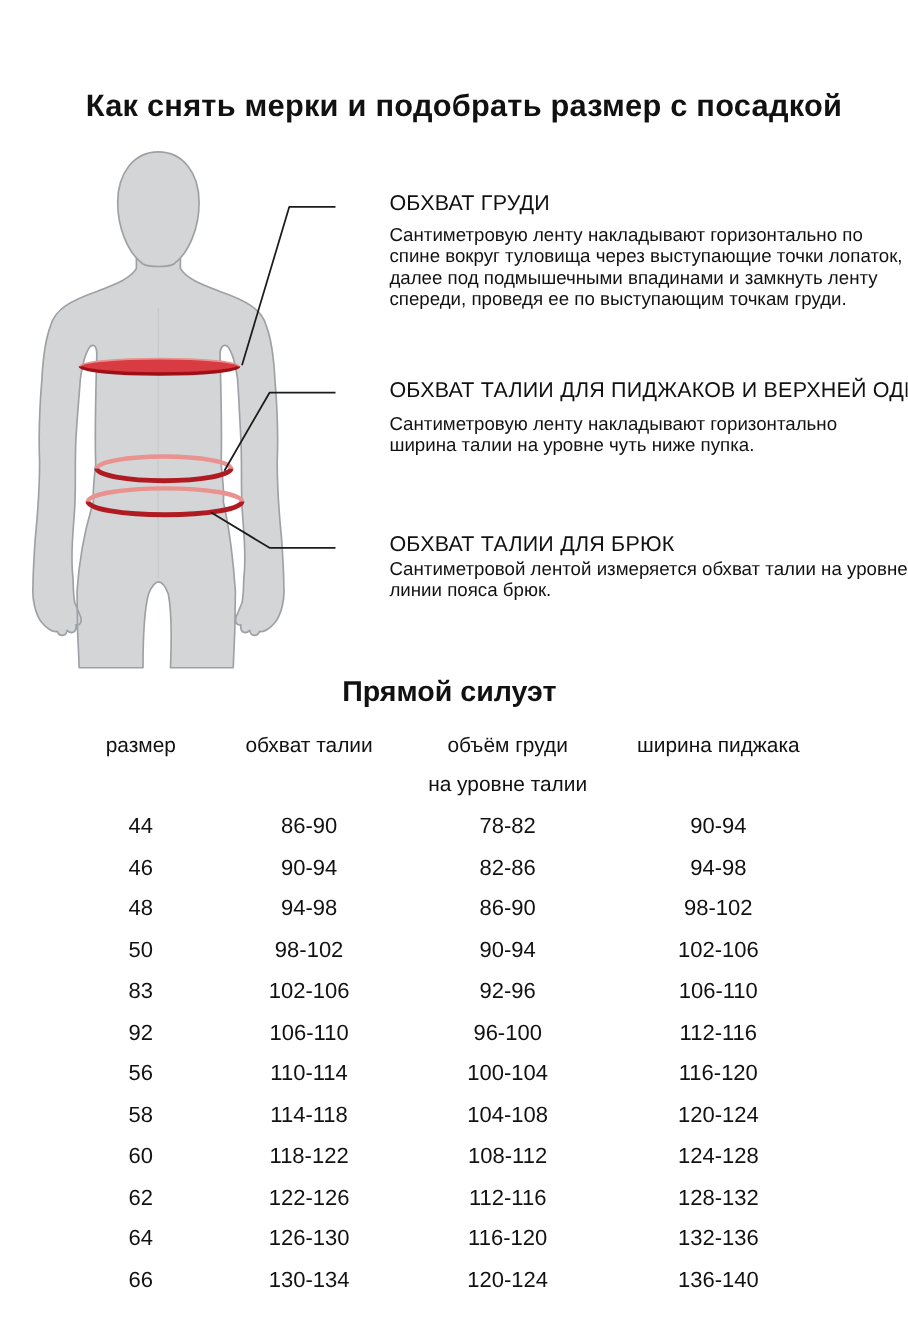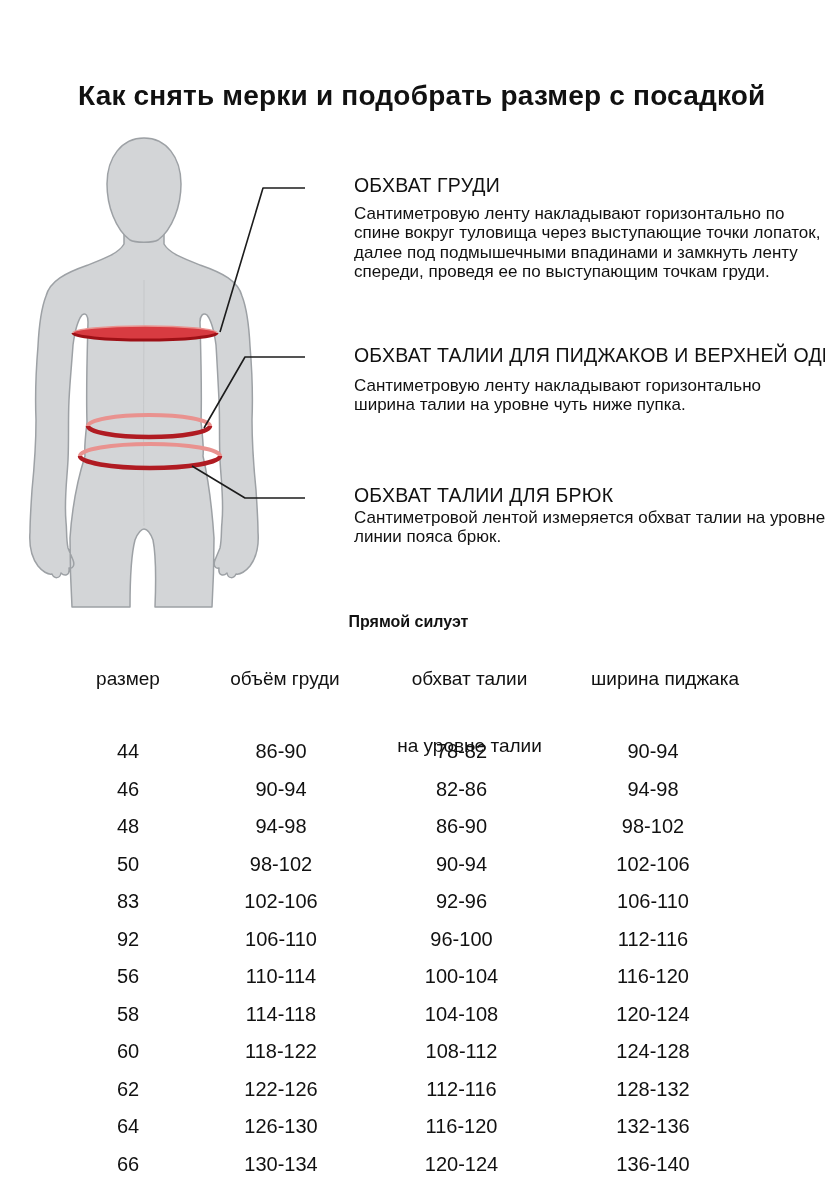--- a/index.html
+++ b/index.html
@@ -41,31 +41,31 @@
   #m1-heading { top: 174px; }
   #m1-body    { top: 204px; }
   #m2-heading { top: 344px; }
   #m2-body    { top: 376px; }
   #m3-heading { top: 484px; }
   #m3-body    { top: 508px; }
 
   .table-title {
     left: 78px; top: 613px; width: 661px;
     text-align: center;
-    font-size: 16px;
+    font-size: 26px;
     font-weight: 700;
   }
 
   .size-grid {
     left: 78px;
     display: grid;
     grid-template-columns: 100px 150px 155px 172px;
     column-gap: 28px;
   }
-  #size-table-header { top: 668px; grid-auto-rows: 35px; gap: 32px; }
+  #size-table-header { top: 668px; grid-auto-rows: 35px; }
   #size-table-body   { top: 740px; grid-auto-rows: 37.5px; }
   .hcell {
     font-size: 19px;
     text-align: center;
     white-space: nowrap;
   }
   .cell {
     font-size: 20px;
     text-align: center;
     white-space: nowrap;
@@ -171,22 +171,22 @@
 ширина талии на уровне чуть ниже пупка.</div>
 
 <div class="abs m-section m-heading" id="m3-heading">ОБХВАТ ТАЛИИ ДЛЯ БРЮК</div>
 <div class="abs m-section m-body" id="m3-body">Сантиметровой лентой измеряется обхват талии на уровне
 линии пояса брюк.</div>
 
 <div class="abs table-title">Прямой силуэт</div>
 
 <div class="abs size-grid" id="size-table-header">
   <div class="hcell">размер</div>
+  <div class="hcell">обхват талии</div>
   <div class="hcell">объём груди</div>
-  <div class="hcell">обхват талии</div>
   <div class="hcell">ширина пиджака</div>
   <div class="hcell"></div>
   <div class="hcell"></div>
   <div class="hcell">на уровне талии</div>
 </div>
 
 <div class="abs size-grid" id="size-table-body">
     <div class="cell">44</div>
     <div class="cell">86-90</div>
     <div class="cell">78-82</div>

